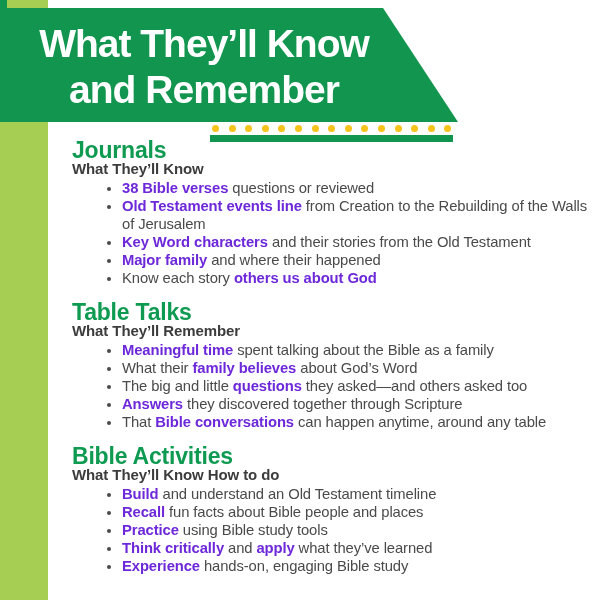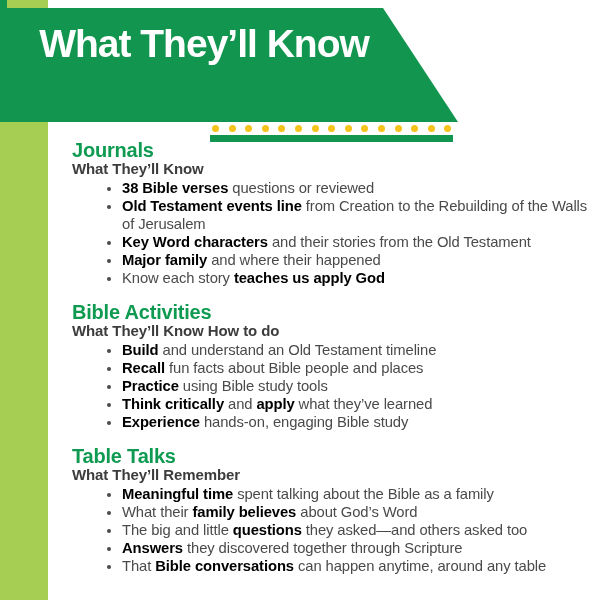--- a/index.html
+++ b/index.html
@@ -25,46 +25,47 @@
   .banner-title .tl{display:block;}
   
   .dots{position:absolute;left:212px;top:125px;display:flex;gap:9.6px;}
   .dot{width:7px;height:7px;border-radius:50%;background:#F6C31D;}
   
   .bar{position:absolute;left:210px;top:135px;width:243px;height:6.5px;background:#12954E;}
   
   .content{position:absolute;left:72px;top:141px;width:520px;}
   .section + .section{margin-top:16px;}
   .sec-heading{
-    margin:0;font-size:20px;line-height:19px;font-weight:700;
+    margin:0;font-size:23px;line-height:19px;font-weight:700;
     color:#0E9B51;letter-spacing:-0.2px;
   }
   .sec-subheading{
     margin:0;font-size:15px;line-height:17px;font-weight:700;
     color:#3C3C3C;letter-spacing:-0.1px;
   }
   ul.bullets{
     margin:2px 0 0 0;padding:0 0 0 50px;list-style:disc outside;
   }
   ul.bullets li{
     font-size:14.8px;line-height:18px;color:#4A4A4A;
     max-width:468px;letter-spacing:-0.1px;
   }
   ul.bullets li::marker{color:#4A4A4A;font-size:13px;}
-  ul.bullets li b{color:#000000;font-weight:700;}
+  ul.bullets li b{color:#6d28d9;font-weight:700;}
 </style>
 </head>
 <body>
 
 <div class="stripe"></div>
 <div class="notch"></div>
 
 <div class="banner">
   <div class="banner-title">
     <span class="tl">What They’ll Know</span>
+    <span class="tl">and Remember</span>
   </div>
 </div>
 
 <div class="dots">
     <span class="dot"></span>
     <span class="dot"></span>
     <span class="dot"></span>
     <span class="dot"></span>
     <span class="dot"></span>
     <span class="dot"></span>
@@ -82,38 +83,38 @@
 
 <div class="content">
     <div class="section">
       <h2 class="sec-heading">Journals</h2>
       <h3 class="sec-subheading">What They’ll Know</h3>
       <ul class="bullets">
         <li><b>38 Bible verses</b><span> questions or reviewed</span></li>
         <li><b>Old Testament events line</b><span> from Creation to the Rebuilding of the Walls of Jerusalem</span></li>
         <li><b>Key Word characters</b><span> and their stories from the Old Testament</span></li>
         <li><b>Major family</b><span> and where their happened</span></li>
-        <li><span>Know each story </span><b>teaches us apply God</b></li>
+        <li><span>Know each story </span><b>others us about God</b></li>
+      </ul>
+    </div>
+    <div class="section">
+      <h2 class="sec-heading">Table Talks</h2>
+      <h3 class="sec-subheading">What They’ll Remember</h3>
+      <ul class="bullets">
+        <li><b>Meaningful time</b><span> spent talking about the Bible as a family</span></li>
+        <li><span>What their </span><b>family believes</b><span> about God’s Word</span></li>
+        <li><span>The big and little </span><b>questions</b><span> they asked—and others asked too</span></li>
+        <li><b>Answers</b><span> they discovered together through Scripture</span></li>
+        <li><span>That </span><b>Bible conversations</b><span> can happen anytime, around any table</span></li>
       </ul>
     </div>
     <div class="section">
       <h2 class="sec-heading">Bible Activities</h2>
       <h3 class="sec-subheading">What They’ll Know How to do</h3>
       <ul class="bullets">
         <li><b>Build</b><span> and understand an Old Testament timeline</span></li>
         <li><b>Recall</b><span> fun facts about Bible people and places</span></li>
         <li><b>Practice</b><span> using Bible study tools</span></li>
         <li><b>Think critically</b><span> and </span><b>apply</b><span> what they’ve learned</span></li>
         <li><b>Experience</b><span> hands-on, engaging Bible study</span></li>
       </ul>
     </div>
-    <div class="section">
-      <h2 class="sec-heading">Table Talks</h2>
-      <h3 class="sec-subheading">What They’ll Remember</h3>
-      <ul class="bullets">
-        <li><b>Meaningful time</b><span> spent talking about the Bible as a family</span></li>
-        <li><span>What their </span><b>family believes</b><span> about God’s Word</span></li>
-        <li><span>The big and little </span><b>questions</b><span> they asked—and others asked too</span></li>
-        <li><b>Answers</b><span> they discovered together through Scripture</span></li>
-        <li><span>That </span><b>Bible conversations</b><span> can happen anytime, around any table</span></li>
-      </ul>
-    </div>
   </div>
 
 </body></html>

